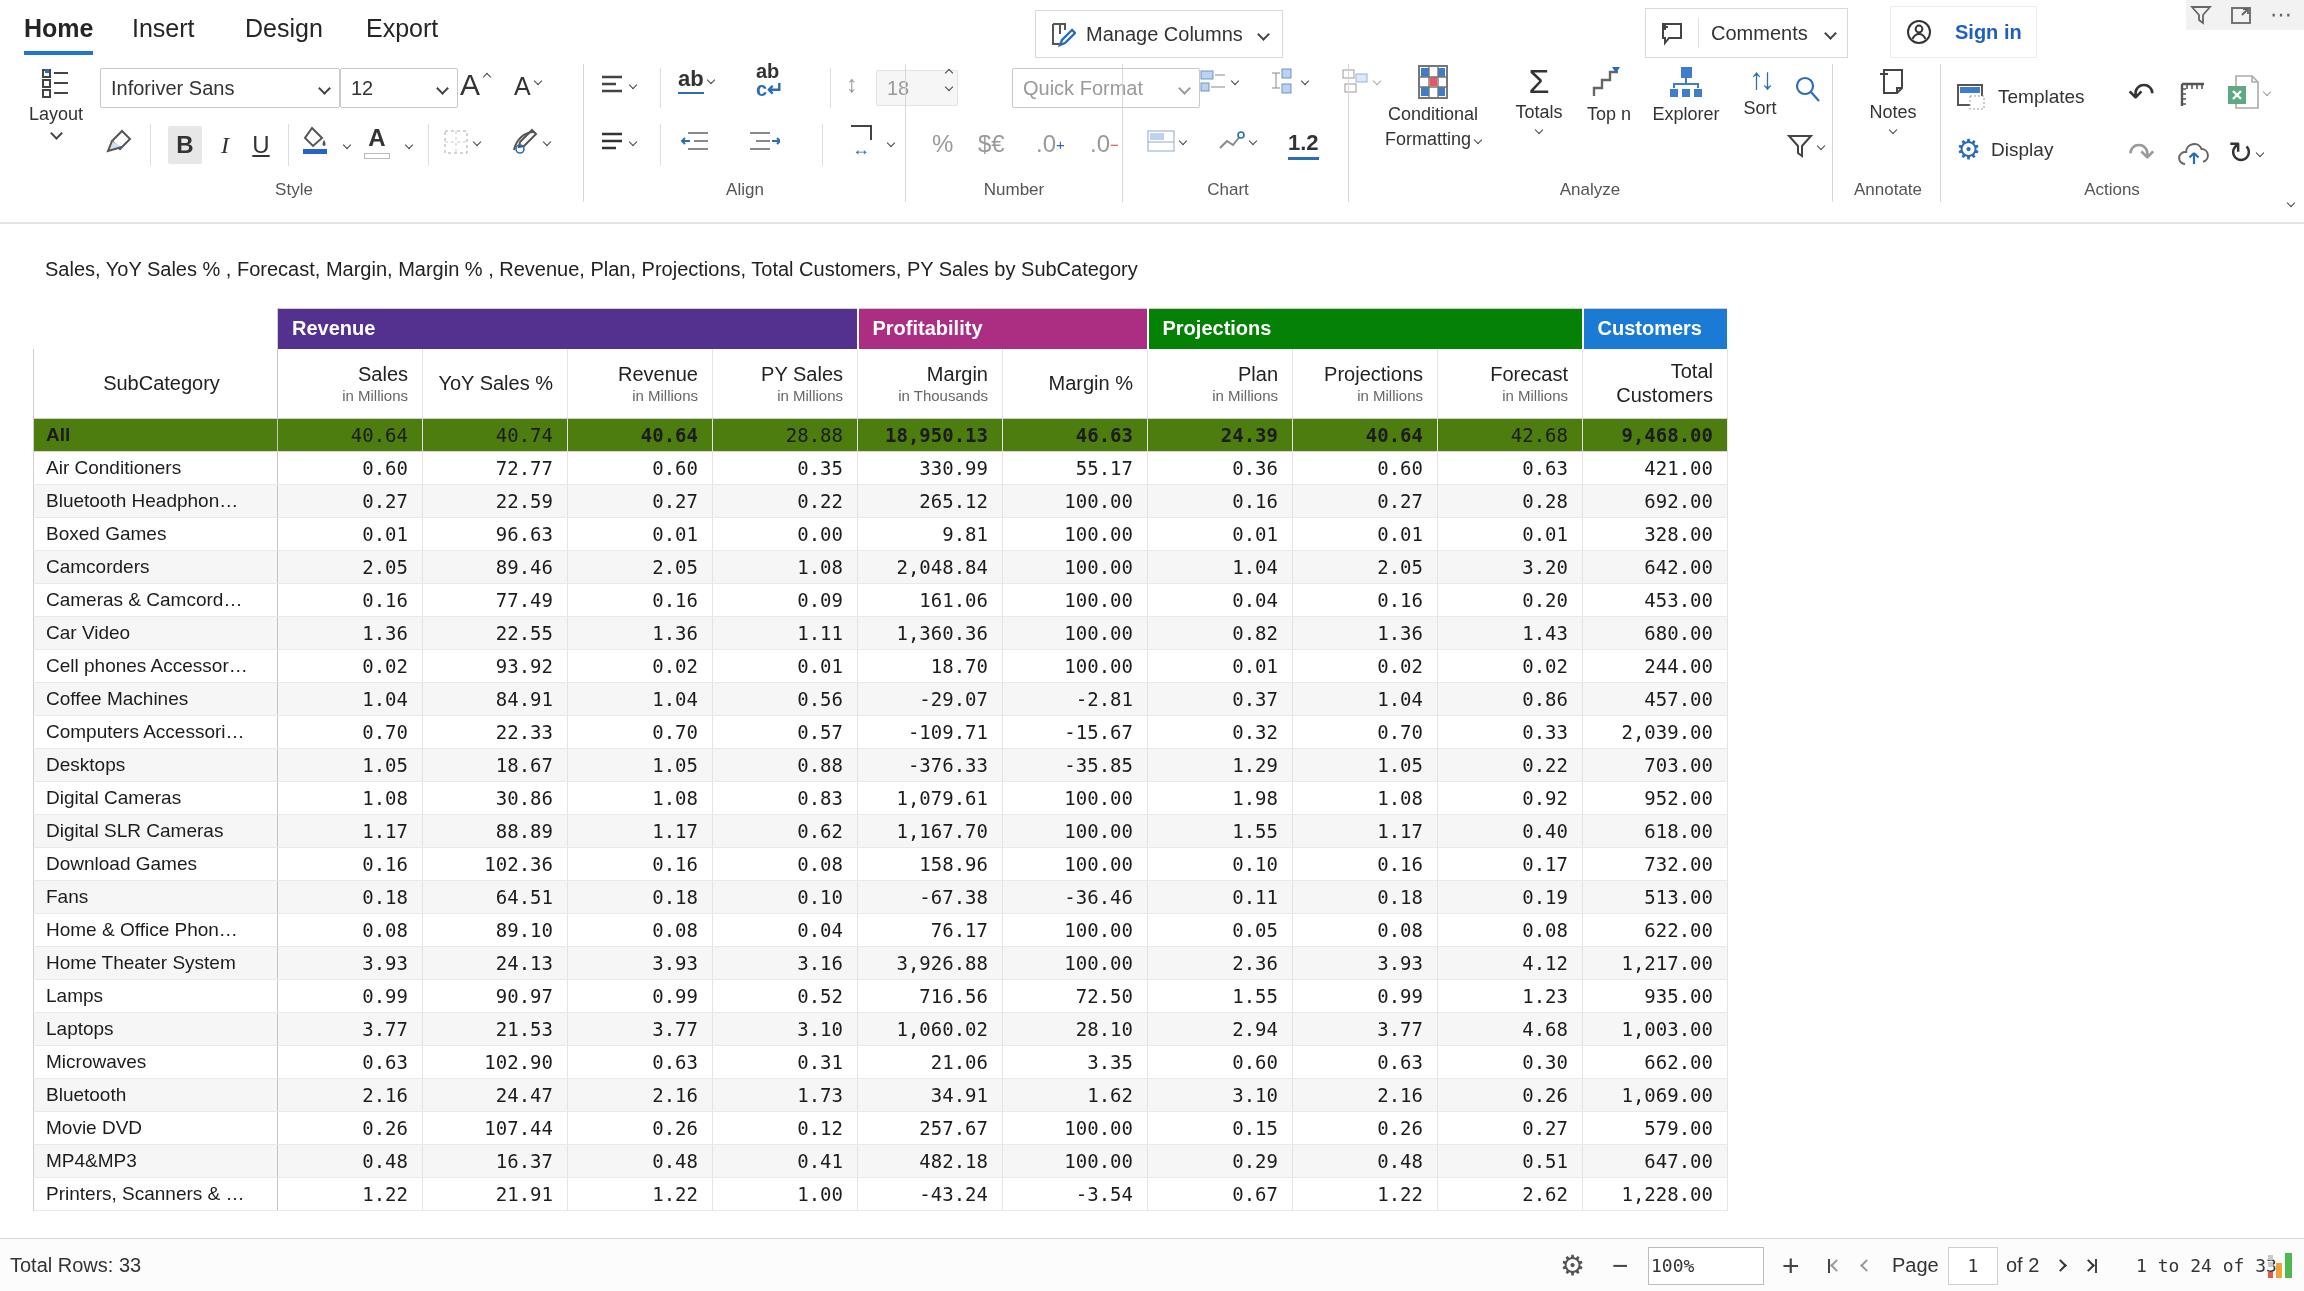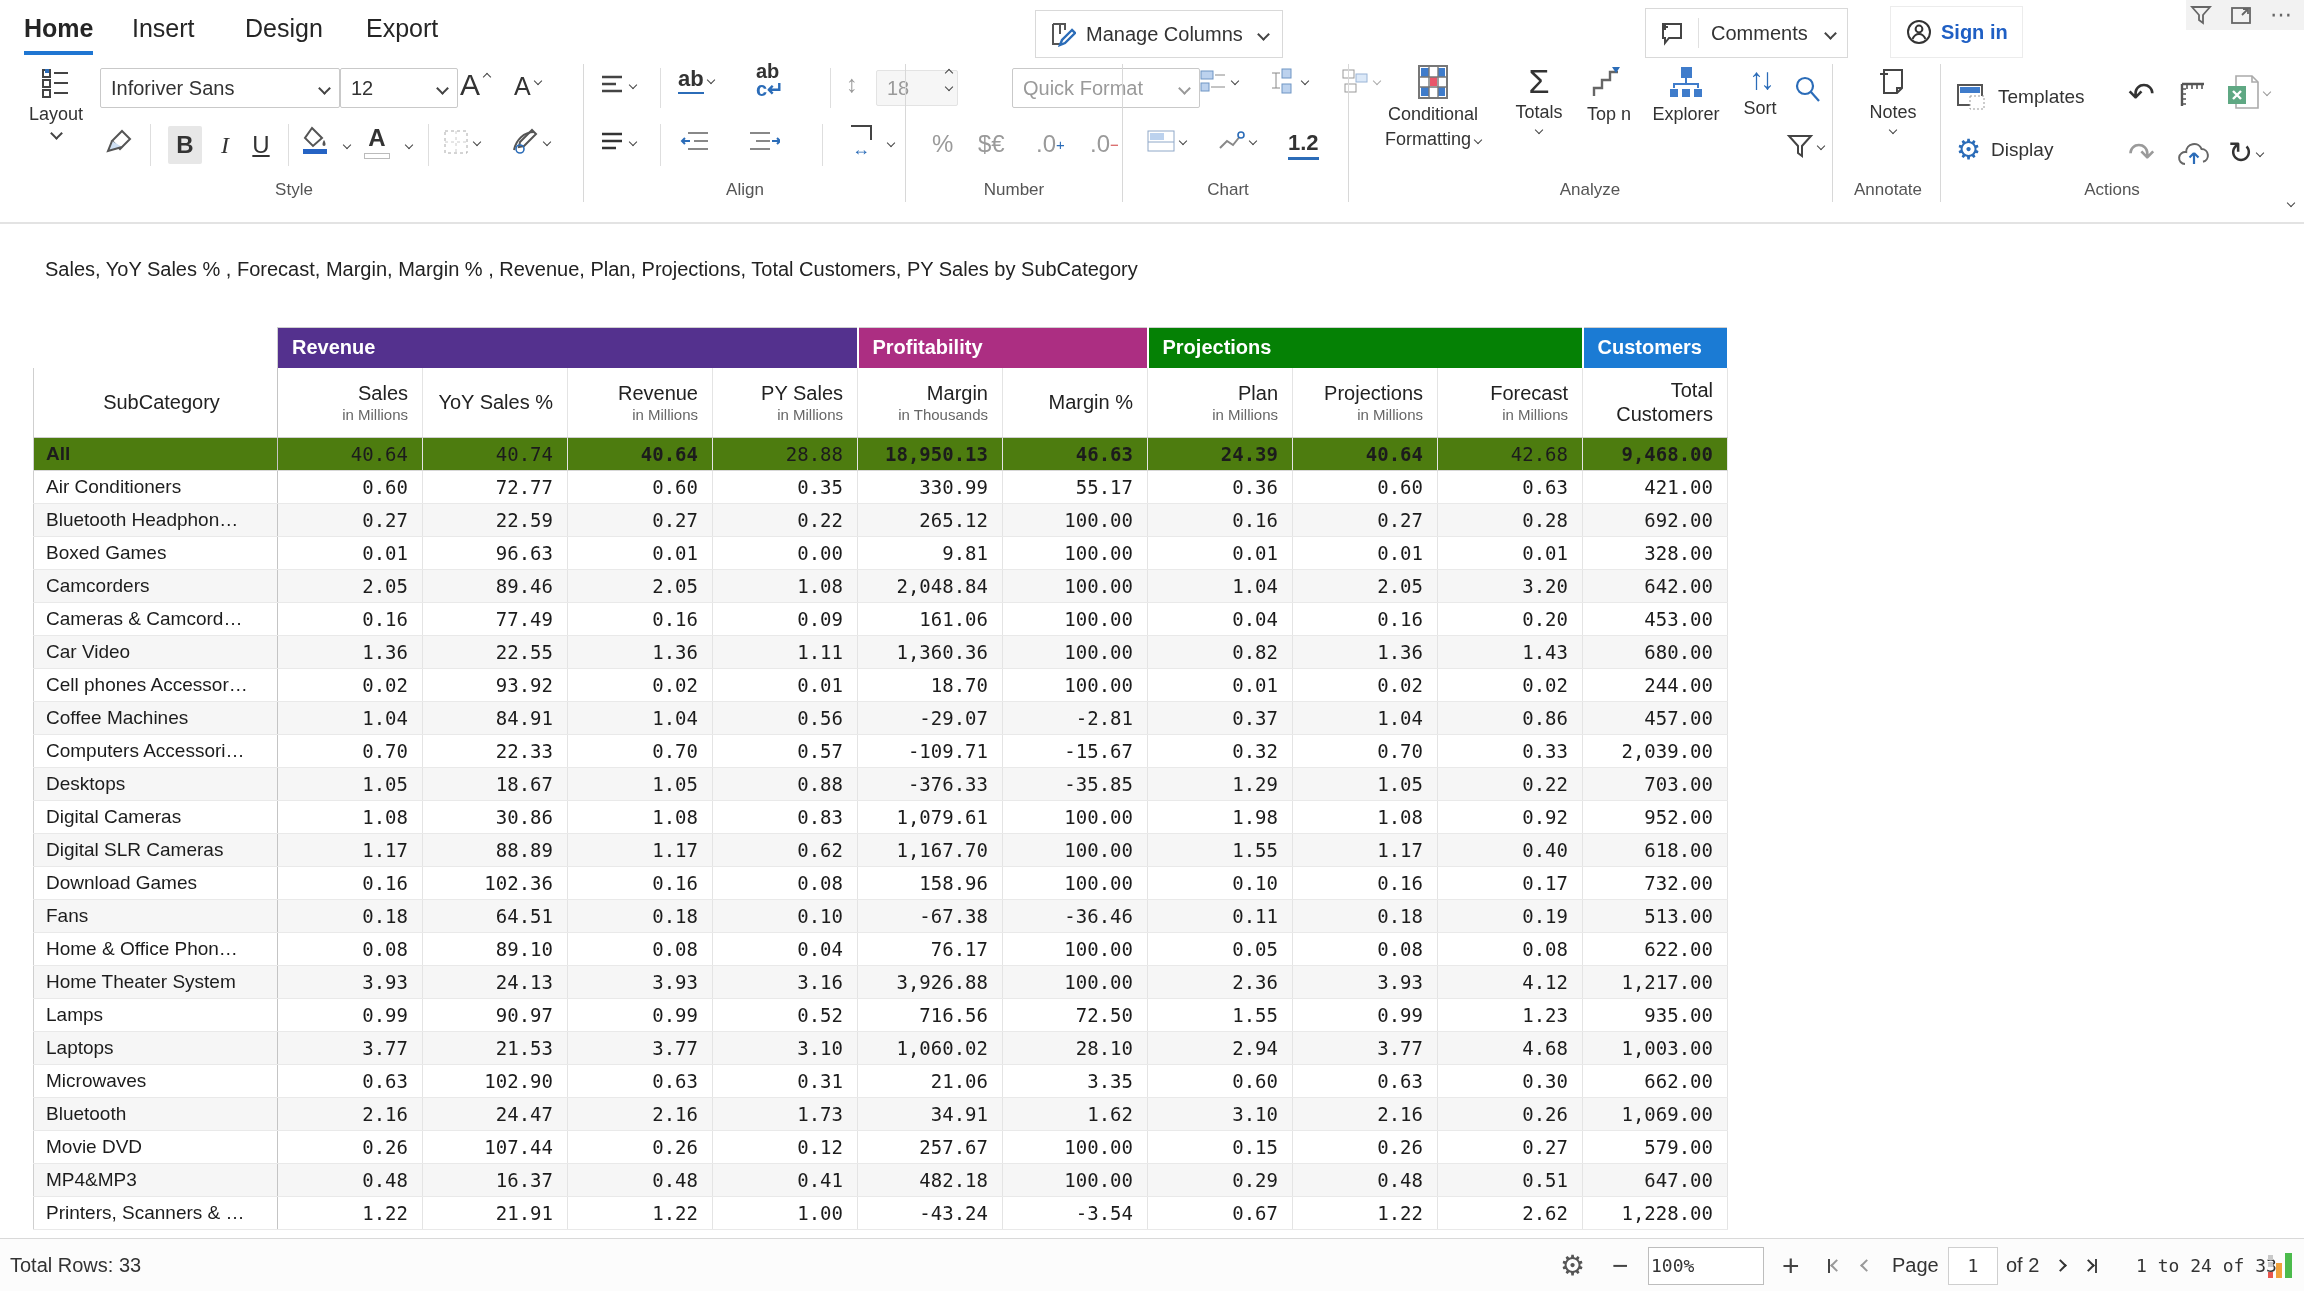--- a/index.html
+++ b/index.html
@@ -25,21 +25,21 @@
   .muted{color:#9a9a9a;}
   .blue{color:#2b6cb8;}
   .red{color:#d04a4a;}
   .bar-under{display:block;width:24px;height:5px;margin-top:1px;}
   svg{display:block;}
   .boxbtn{border:1px solid #d9d9d9;background:#fff;display:flex;align-items:center;position:absolute;cursor:pointer;}
   .corner-icons{position:absolute;top:0;right:0;width:118px;height:30px;background:#f2f2f2;display:flex;align-items:center;justify-content:flex-end;gap:18px;padding-right:12px;box-sizing:border-box;color:#666;}
   
   .content{position:absolute;top:224px;left:0;width:2304px;height:1014px;background:#fff;}
   .report-title{position:absolute;top:34px;left:45px;font-size:20px;color:#222;}
-  table.pivot{position:absolute;top:103px;left:33px;border-collapse:collapse;table-layout:fixed;border:1px solid #cfcfcf;}
+  table.pivot{position:absolute;top:84px;left:33px;border-collapse:collapse;table-layout:fixed;border:1px solid #cfcfcf;}
   col.col-label{width:244px;}
   col.col-num{width:145px;}
   .pivot th,.pivot td{border-right:1px solid #e4e4e4;border-bottom:1px solid #e9e9e9;padding:0;box-sizing:border-box;}
   .pivot .group-row th{height:40px;border-bottom:none;}
   .pivot th.corner{background:#fff;border-right:1px solid #cfcfcf;border-top:1px solid #fff;border-left:1px solid #fff;}
   .pivot th.group-cell{color:#fff;font-size:20px;font-weight:bold;text-align:left;padding-left:14px;border-right:2px solid #fff;}
   .pivot .head-row th{height:70px;background:#fff;border-bottom:1px solid #cfcfcf;font-weight:normal;}
   .pivot th.rowhead{text-align:center;padding-left:12px;font-size:20px;color:#222;border-right:1px solid #c4c4c4;}
   .pivot th.colhead{text-align:right;padding-right:14px;vertical-align:middle;}
   .pivot .ct{font-size:20px;color:#222;line-height:1.2;}
@@ -89,21 +89,21 @@
         <svg width="28" height="28" viewBox="0 0 28 28">
             <path d="M5 5h18v14H11l-4 5v-5H5z" fill="none" stroke="#444" stroke-width="2"></path>
             <path d="M4 8h6M7 5v6" stroke="#444" stroke-width="2"></path>
           </svg>
       </span>
       <span style="width:1px;height:30px;background:#e0e0e0"></span>
       <span style="font-size:20px;color:#333">Comments</span>
       <span class="chev"></span>
     </div>
 
-    <div class="boxbtn" style="left:1890px;top:6px;height:50px;padding:0 14px;gap:8px;border-color:#ececec">
+    <div class="boxbtn" style="left:1890px;top:6px;height:50px;padding:0 14px;gap:22px;border-color:#ececec">
       <span>
         <svg width="28" height="28" viewBox="0 0 28 28">
             <circle cx="14" cy="14" r="11" fill="none" stroke="#333" stroke-width="2"></circle>
             <circle cx="14" cy="11" r="3.4" fill="none" stroke="#333" stroke-width="2"></circle>
             <path d="M7.5 21c1.5-3.4 4-5 6.5-5s5 1.6 6.5 5" fill="none" stroke="#333" stroke-width="2"></path>
           </svg>
       </span>
       <span style="font-size:20px;color:#1f5fc4;font-weight:bold">Sign in</span>
     </div>
 

